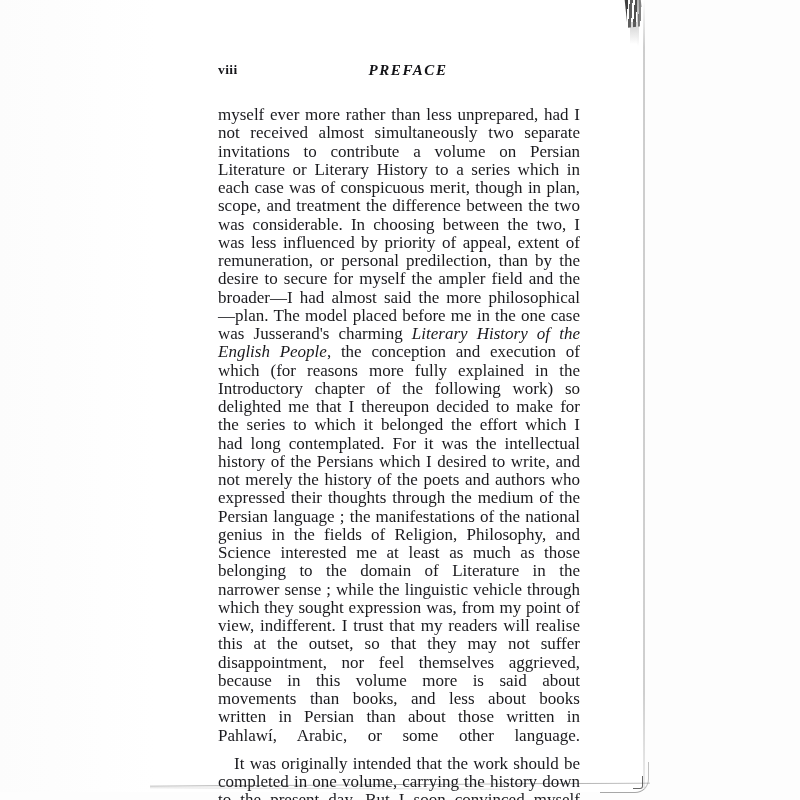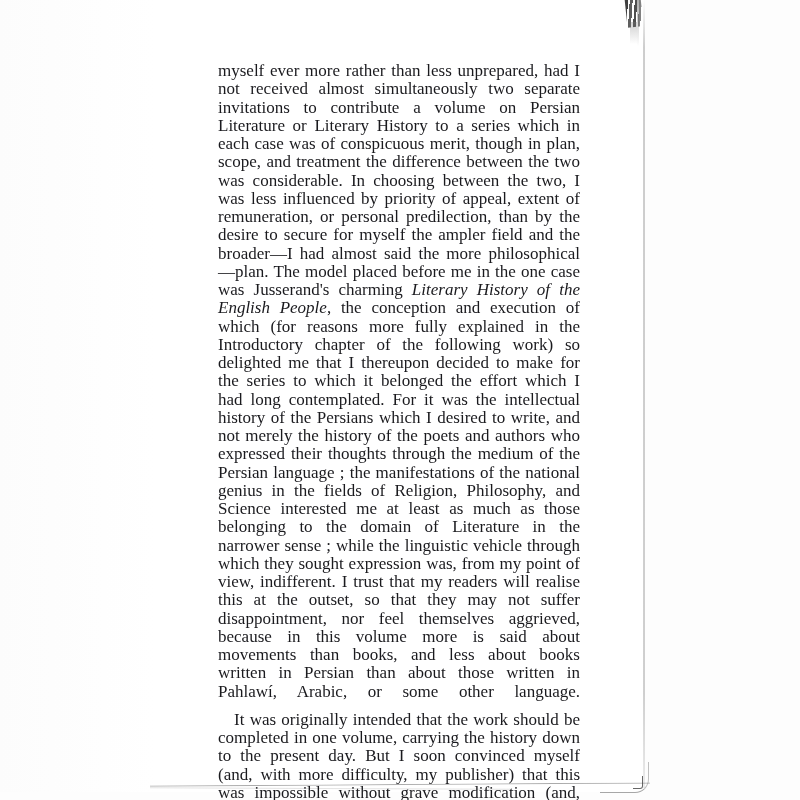--- a/index.html
+++ b/index.html
@@ -113,20 +113,24 @@
   <div id="page-bottom-edge"></div>
   <div id="page-bottom-edge2"></div>
   <div id="page-corner-curl"></div>
   <div id="page-corner-tick"></div>
   <div id="top-fold-artifact"></div>
   <div id="top-fold-artifact2"></div>
   <div id="top-fold-line"></div>
 
   <div id="text-block">
 
+    <div class="running-head">
+      <span class="folio">viii</span>
+      <span class="head-title">PREFACE</span>
+    </div>
 
     <div id="paragraphs">
         <p class="body"><span>myself ever more rather than less unprepared, had I not received almost simultaneously two separate invitations to contribute a volume on Persian Literature or Literary History to a series which in each case was of conspicuous merit, though in plan, scope, and treatment the difference between the two was considerable.  In choosing between the two, I was less influenced by priority of appeal, extent of remuneration, or personal predilection, than by the desire to secure for myself the ampler field and the broader—I had almost said the more philosophical—plan.  The model placed before me in the one case was Jusserand's charming </span><i>Literary History of the English People</i><span>, the conception and execution of which (for reasons more fully explained in the Introductory chapter of the following work) so delighted me that I thereupon decided to make for the series to which it belonged the effort which I had long contemplated.  For it was the intellectual history of the Persians which I desired to write, and not merely the history of the poets and authors who expressed their thoughts through the medium of the Persian language ; the manifestations of the national genius in the fields of Religion, Philosophy, and Science interested me at least as much as those belonging to the domain of Literature in the narrower sense ; while the linguistic vehicle through which they sought expression was, from my point of view, indifferent.  I trust that my readers will realise this at the outset, so that they may not suffer disappointment, nor feel themselves aggrieved, because in this volume more is said about movements than books, and less about books written in Persian than about those written in Pahlawí, Arabic, or some other language.</span></p>
         <p class="body indent lastline-left"><span>It was originally intended that the work should be completed in one volume, carrying the history down to the present day.  But I soon convinced myself (and, with more difficulty, my publisher) that this was impossible without grave modification (and, from my point of view, mutilation) of my original plan.  At first I hoped to carry this volume</span></p>
       </div>
 
   </div>
 </div>
 
 </body></html>

